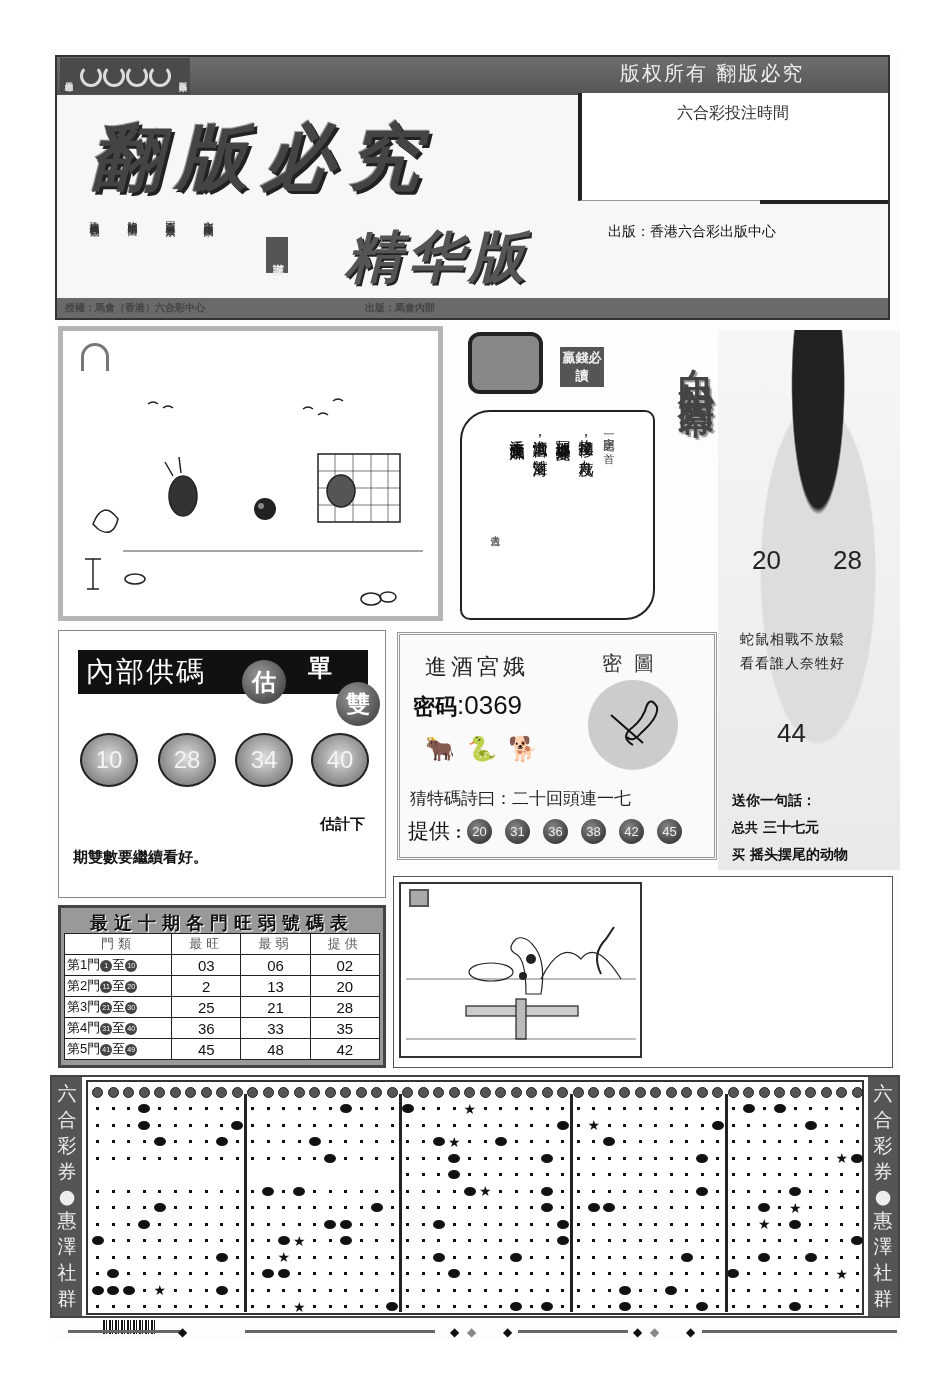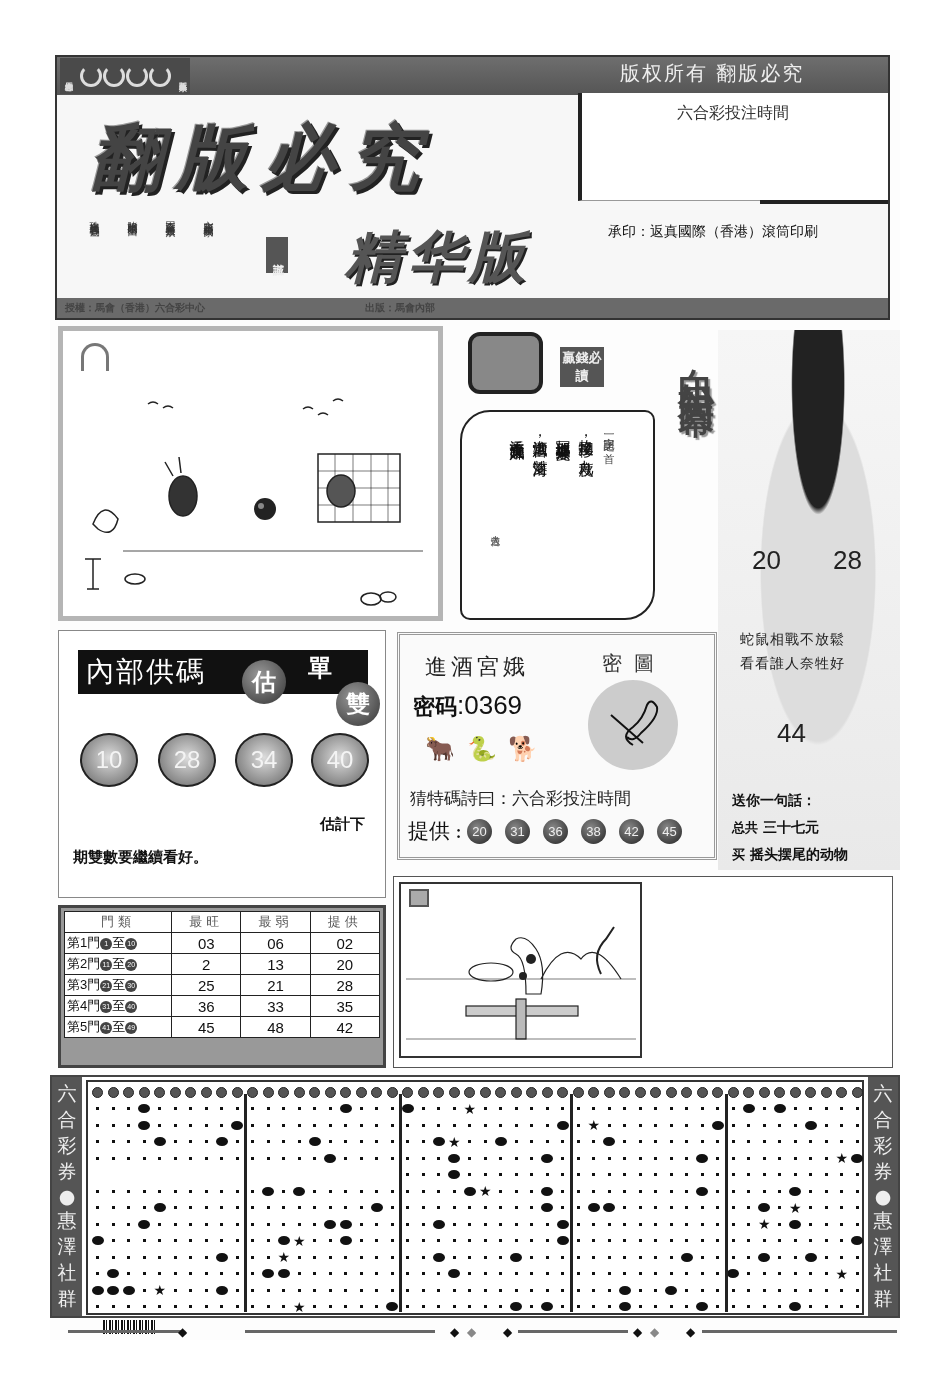--- a/index.html
+++ b/index.html
@@ -123,21 +123,21 @@
 <div class="abs main-title">翻版必究</div>
 <div class="abs verses">
   <span class="verse-col">珠光寶氣尋靈碼</span>
   <span class="verse-col">賭根削去頭不回</span>
   <span class="verse-col">因貪至着無米炊</span>
   <span class="verse-col">六彩賭患禍萬家</span>
 </div>
 <div class="abs chengyan">誠言</div>
 <div class="abs jinghua">精华版</div>
 <div class="abs pubinfo">
-  <div>承印：返真國際（香港）滾筒印刷</div>
+  <div>出版：香港六合彩出版中心</div>
 </div>
 <div class="abs footbar">
   <span style="margin-left:8px">授權：馬會（香港）六合彩中心</span>
   <span style="margin-left:160px">出版：馬會內部</span>
 </div>
 
 <div class="abs cartoon1">
   <div style="position:absolute;left:18px;top:12px" class="cartoon-icon"></div>
   <svg width="375" height="285" viewBox="0 0 375 285">
     <g stroke="#222" fill="none" stroke-width="1.5">
@@ -207,33 +207,34 @@
 <div class="abs secret-circle">
   <svg width="60" height="60" viewBox="0 0 60 60">
     <path d="M8 20 L40 48 M30 50 q-14 -8 0 -18 q10 -8 14 -22 q4 -8 10 2 q2 10 -16 26 q-8 10 -14 4" stroke="#111" stroke-width="2" fill="none"></path>
   </svg>
 </div>
 <div class="abs zodiacs">
   <span class="zodiac">🐂</span>
   <span class="zodiac faint">🐍</span>
   <span class="zodiac faint">🐕</span>
 </div>
-<div class="abs special-poem">猜特碼詩曰：六合彩投注時間</div>
+<div class="abs special-poem">猜特碼詩曰：二十回頭連一七</div>
 <div class="abs supply">
   <span class="supply-lbl">提供</span>
     <span class="supply-lbl">:</span>
   <span class="ball-sm">20</span>
   <span class="ball-sm">31</span>
   <span class="ball-sm">36</span>
   <span class="ball-sm">38</span>
   <span class="ball-sm">42</span>
   <span class="ball-sm">45</span>
 </div>
 
 <div class="abs tablebox">
+  <div class="table-title">最近十期各門旺弱號碼表</div>
   <table class="stats">
     <thead>
       <tr>
         <th style="width:34%">門類</th>
         <th>最旺</th>
         <th>最弱</th>
         <th>提供</th>
       </tr>
     </thead>
     <tbody id="tbody">

